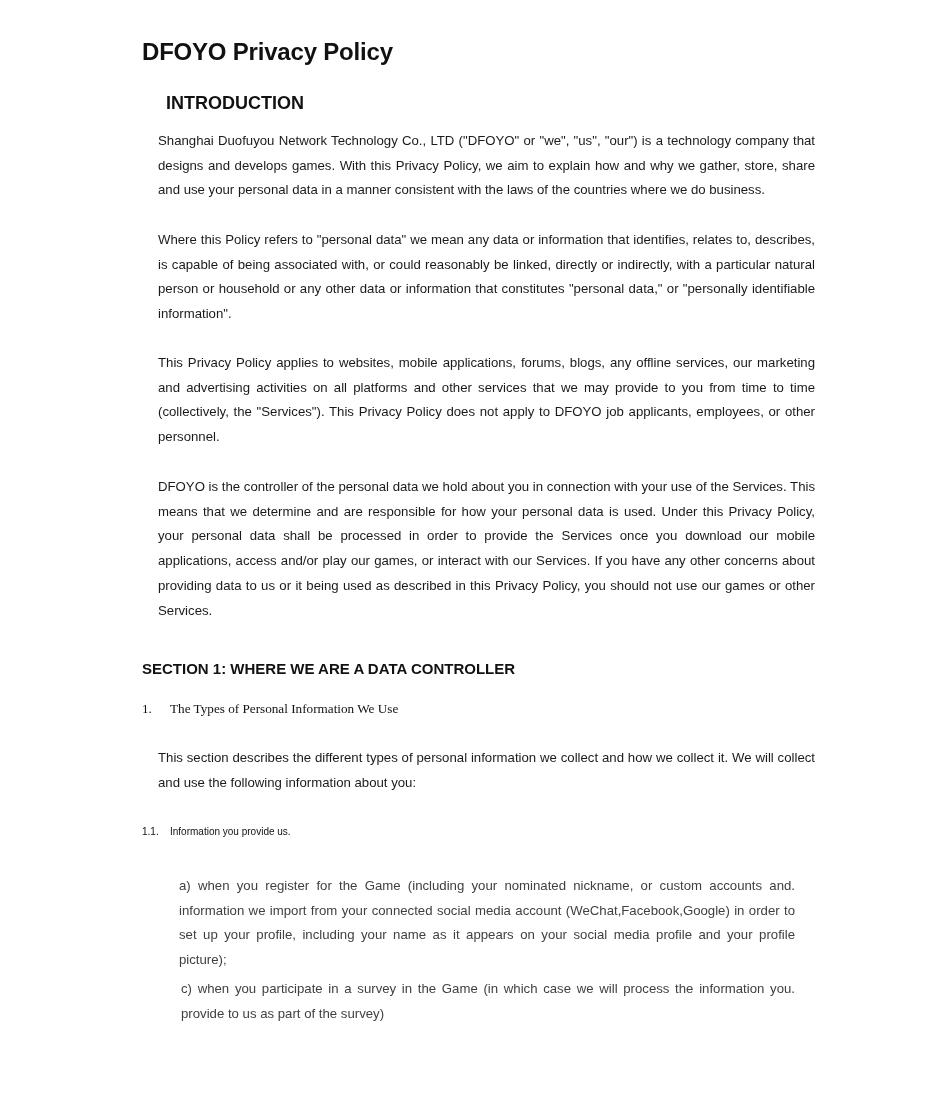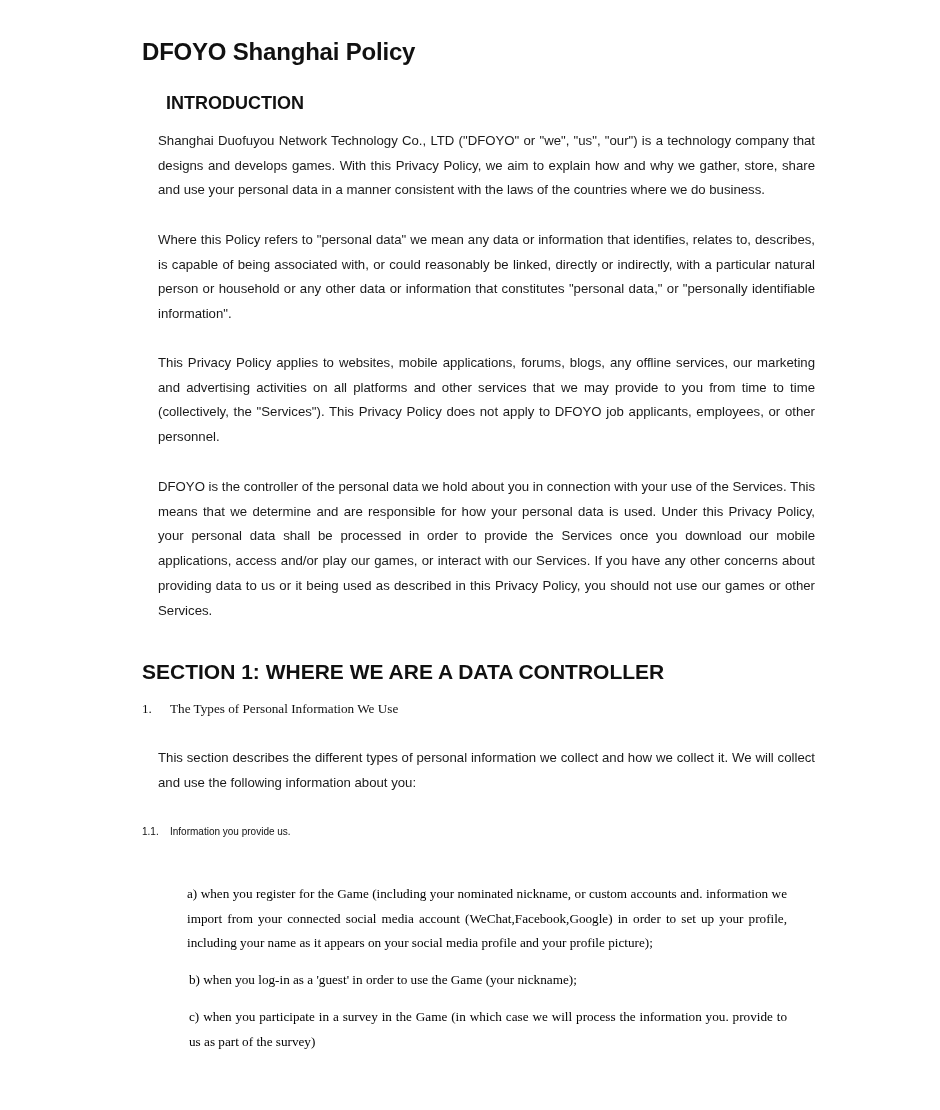--- a/index.html
+++ b/index.html
@@ -2,41 +2,41 @@
 <html><head>
 <meta charset="utf-8">
 <style>
   html, body { margin: 0; padding: 0; background: #ffffff; }
   body { width: 940px; height: 1110px; overflow: hidden; position: relative;
          font-family: "Liberation Sans", sans-serif; color: #111; }
   .page { position: absolute; left: 142px; top: 0; width: 657px; }
   h1 { position: absolute; top: 38px; left: 0; margin: 0; font-size: 24px; font-weight: bold; color: #111; white-space: nowrap; letter-spacing: -0.2px; }
   h2 { position: absolute; left: 0; margin: 0; font-size: 18px; font-weight: bold; color: #111; white-space: nowrap; }
   .h-intro { top: 93px; margin-left: 24px; }
-  .h-sec1 { top: 660px; font-size: 21px; }
+  .h-sec1 { top: 660px; font-size: 15px; }
   p { position: absolute; left: 16px; width: 657px; margin: 0; font-size: 13.2px; line-height: 24.7px; text-align: justify; color: #1a1a1a; }
   .p1 { top: 129px; }
   .p2 { top: 228px; }
   .p3 { top: 351px; }
   .p4 { top: 475px; }
   .num { position: absolute; left: 0; top: 697px; font-size: 13.2px; line-height: 24px; white-space: nowrap; font-family: Liberation Serif, serif; }
   .num .n { display: inline-block; width: 28px; }
   .p5 { top: 746px; }
   .sub { position: absolute; left: 0; top: 820px; font-size: 10px; line-height: 24px; white-space: nowrap; }
   .sub .n { display: inline-block; width: 28px; }
   .list { position: absolute; left: 33px; top: 870px; width: 624px; }
-  .list .li { font-size: 13.2px; line-height: 24.7px; text-align: justify; color: #000000; margin: 12px; position: static; width: auto; font-family: Liberation Serif, serif; }
+  .list .li { font-size: 13.2px; line-height: 24.7px; text-align: justify; color: #404040; margin: 4px; position: static; width: auto; }
   .list .li.b, .list .li.c { padding-left: 2px; }
   .list .li.e { margin-left: -1px; }
 </style>
 </head>
 <body>
 
 <div class="page">
-  <h1>DFOYO Shanghai Policy</h1>
+  <h1>DFOYO Privacy Policy</h1>
 
   <h2 class="h-intro">INTRODUCTION</h2>
   <p class="p1">Shanghai Duofuyou Network Technology Co., LTD ("DFOYO" or "we", "us", "our") is a technology company that designs and develops games. With this Privacy Policy, we aim to explain how and why we gather, store, share and use your personal data in a manner consistent with the laws of the countries where we do business.</p>
   <p class="p2">Where this Policy refers to "personal data" we mean any data or information that identifies, relates to, describes, is capable of being associated with, or could reasonably be linked, directly or indirectly, with a particular natural person or household or any other data or information that constitutes "personal data," or "personally identifiable information".</p>
   <p class="p3">This Privacy Policy applies to websites, mobile applications, forums, blogs, any offline services, our marketing and advertising activities on all platforms and other services that we may provide to you from time to time (collectively, the "Services"). This Privacy Policy does not apply to DFOYO job applicants, employees, or other personnel.</p>
   <p class="p4">DFOYO is the controller of the personal data we hold about you in connection with your use of the Services. This means that we determine and are responsible for how your personal data is used. Under this Privacy Policy, your personal data shall be processed in order to provide the Services once you download our mobile applications, access and/or play our games, or interact with our Services. If you have any other concerns about providing data to us or it being used as described in this Privacy Policy, you should not use our games or other Services.</p>
 
   <h2 class="h-sec1">SECTION 1: WHERE WE ARE A DATA CONTROLLER</h2>
 
   <div class="num">
@@ -44,16 +44,15 @@
   </div>
 
   <p class="p5">This section describes the different types of personal information we collect and how we collect it. We will collect and use the following information about you:</p>
 
   <div class="sub">
     <span class="n">1.1.</span><span>Information you provide us.</span>
   </div>
 
   <div class="list">
     <div class="li a">a) when you register for the Game (including your nominated nickname, or custom accounts and. information we import from your connected social media account (WeChat,Facebook,Google) in order to set up your profile, including your name as it appears on your social media profile and your profile picture);</div>
-    <div class="li b">b) when you log-in as a 'guest' in order to use the Game (your nickname);</div>
     <div class="li c">c) when you participate in a survey in the Game (in which case we will process the information you. provide to us as part of the survey)</div>
   </div>
 </div>
 
 </body></html>

